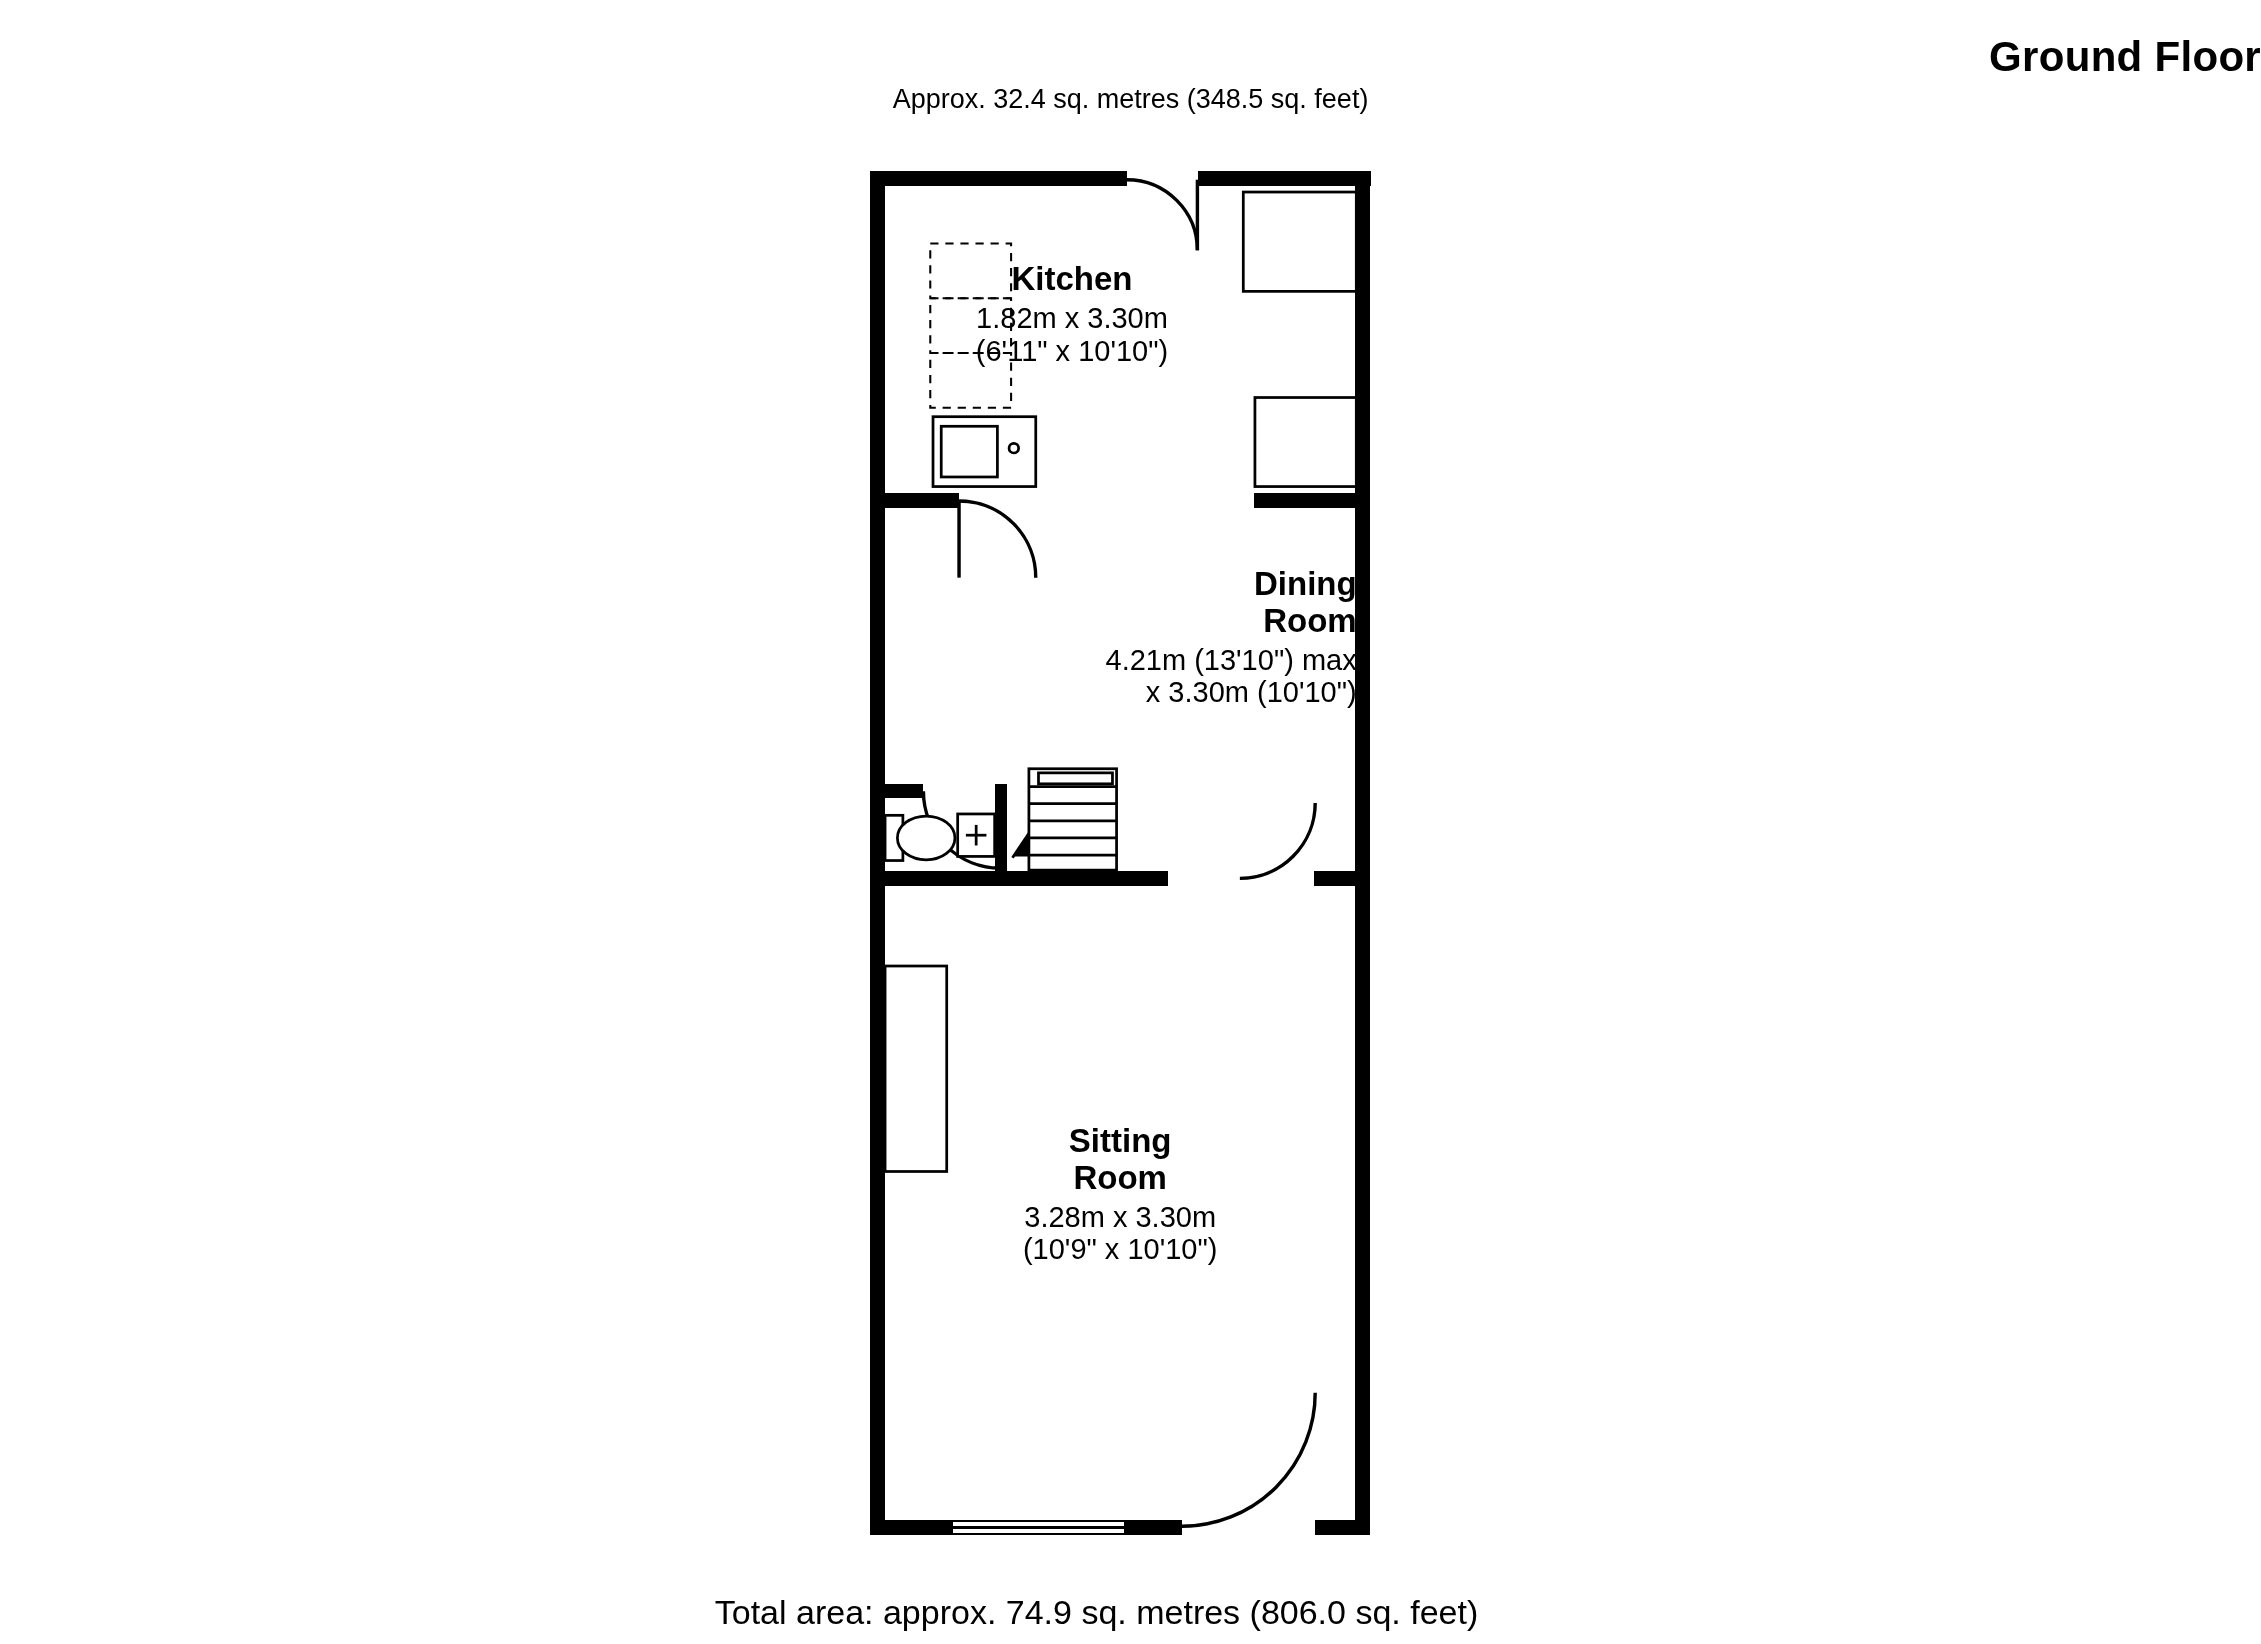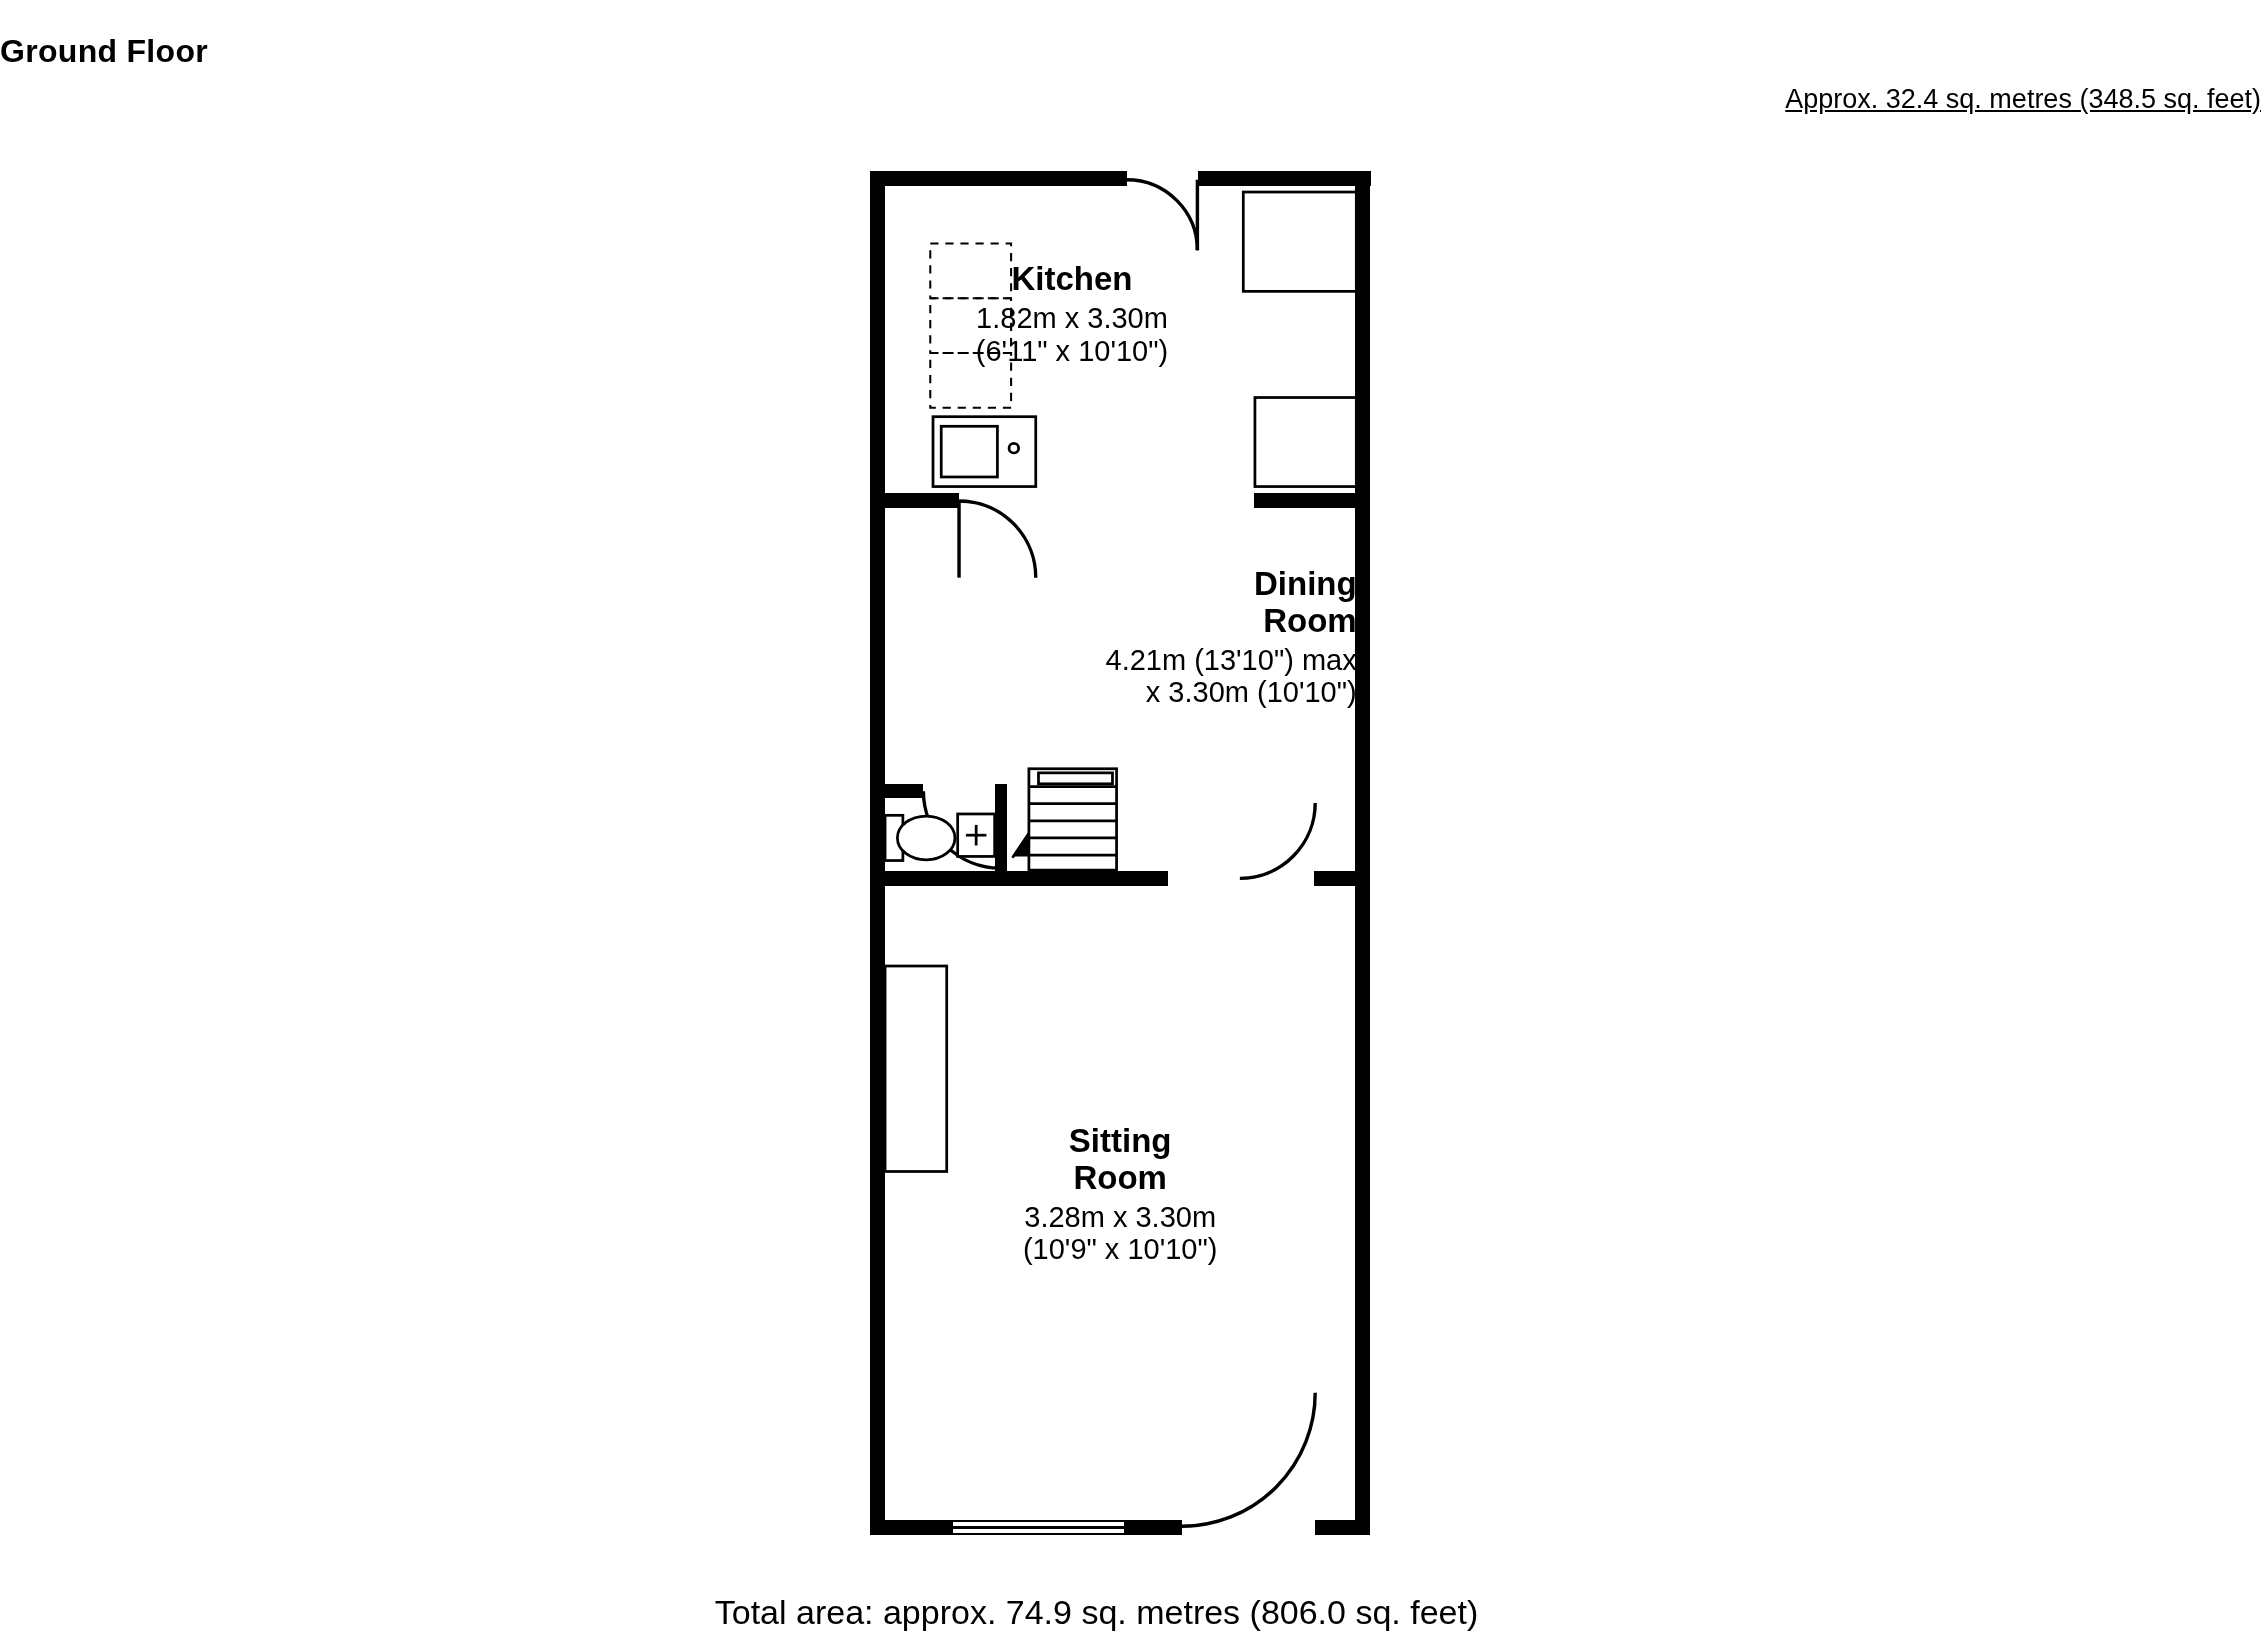--- a/index.html
+++ b/index.html
@@ -19,34 +19,33 @@
     position: absolute;
     inset: 0;
   }
 
   
   .title {
     position: absolute;
     top: 33px;
     left: 0;
     width: 2261px;
-    text-align: left;
-    font-size: 32px;
+    text-align: right;
+    font-size: 42px;
     font-weight: bold;
     letter-spacing: 0.3px;
   }
   .subtitle {
     position: absolute;
     top: 84px;
     left: 0;
     width: 2261px;
-    text-align: right;
+    text-align: center;
     font-size: 27px;
     font-weight: normal;
-    text-decoration: underline;
   }
   .total-area {
     position: absolute;
     top: 1593px;
     left: 0;
     width: 2193px;
     text-align: center;
     font-size: 34px;
     font-weight: normal;
   }

